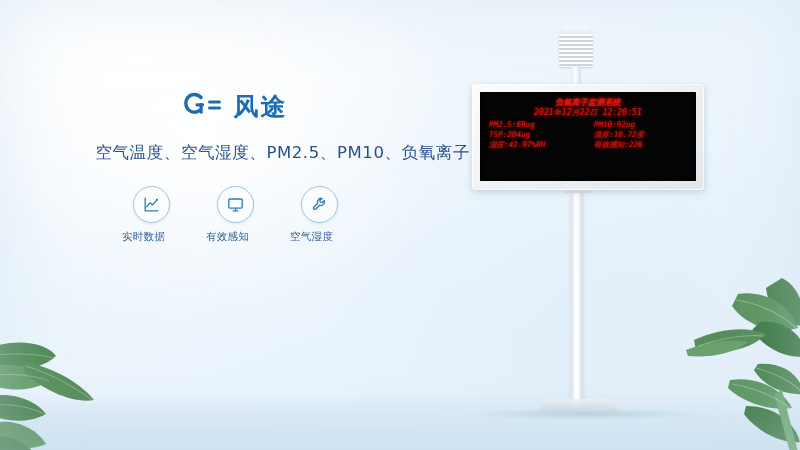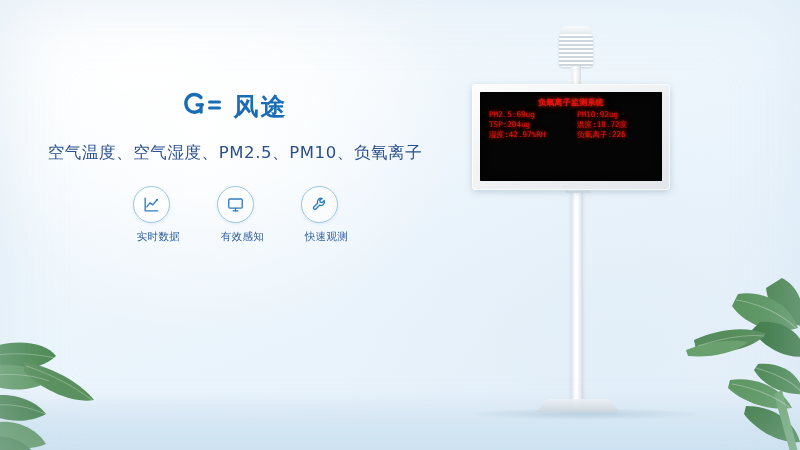--- a/index.html
+++ b/index.html
@@ -37,27 +37,28 @@
     margin-top:8px;font-size:47px;font-weight:bold;line-height:1.05;
     letter-spacing:2px;color:#1463ad;
     font-family:"DejaVu Sans",sans-serif;
     -webkit-text-stroke:1.5px rgba(255,255,255,.92);
     paint-order:stroke fill;
     text-shadow:0 2px 3px rgba(255,255,255,.9), 0 3px 7px rgba(20,99,173,.18);
   }
   .subtitle{
     margin-top:16px;font-size:16.5px;color:#2a4f8f;letter-spacing:.6px;
     font-family:"DejaVu Sans",sans-serif;
+    text-align:right;
   }
 
   
   .features{
     display:flex;justify-content:center;gap:26px;margin-top:22px;
   }
-  .feature{width:58px;text-align:right;}
+  .feature{width:58px;text-align:left;}
   .f-circle{
     width:35px;height:35px;margin:0 auto;border-radius:50%;
     border:1.6px solid #9cc6e4;background:rgba(255,255,255,.55);
     display:flex;align-items:center;justify-content:center;
     box-shadow:0 1px 3px rgba(90,150,200,.18);
   }
   .f-circle svg{display:block;}
   .f-label{
     margin-top:7px;font-size:10.5px;color:#2f5f9c;letter-spacing:.3px;
     font-family:"DejaVu Sans",sans-serif;white-space:nowrap;
@@ -101,24 +102,25 @@
     position:absolute;left:470px;top:408px;width:230px;height:12px;border-radius:50%;
     background:radial-gradient(ellipse at center, rgba(175,198,216,.75) 0%, rgba(175,198,216,0) 72%);
   }
   .arm{
     position:absolute;left:565px;top:186px;width:26px;height:7px;
     background:linear-gradient(180deg,#ffffff,#d8e0e6);
   }
 
   
   .screen-frame{
-    position:absolute;left:472px;top:84px;width:198px;height:106px;
+    position:absolute;left:472px;top:84px;width:232px;height:106px;
     background:linear-gradient(150deg,#fdfdfd 0%,#f0f2f4 45%,#e2e6ea 100%);
     border-radius:4px;
     box-shadow:0 2px 7px rgba(110,140,165,.35), inset 0 0 0 1px rgba(255,255,255,.8);
+    font-style:italic;
   }
   .screen{
     position:absolute;left:8px;top:8px;right:8px;bottom:9px;
     background:#050505;border-radius:1px;
     box-shadow:inset 0 0 10px rgba(0,0,0,.9);
     overflow:hidden;
     padding:6px 9px 0 9px;
     box-sizing:border-box;
   }
   .led{
@@ -192,21 +194,21 @@
         </div>
         <div class="f-label">有效感知</div>
       </div>
 
       <div class="feature">
         <div class="f-circle">
           <svg width="19" height="19" viewBox="0 0 24 24" fill="none" stroke="#2f7cbf" stroke-width="1.7" stroke-linecap="round" stroke-linejoin="round">
             <path d="M15.5 4.5a4.6 4.6 0 0 0-5.9 5.9L4.6 15.4a1.8 1.8 0 0 0 2.5 2.5l5-5a4.6 4.6 0 0 0 5.9-5.9l-2.6 2.6-2.4-.6-.6-2.4z"></path>
           </svg>
         </div>
-        <div class="f-label">快速观测</div>
+        <div class="f-label">空气湿度</div>
       </div>
 
     </div>
   </div>
 
   <div class="device">
 
     <div class="sensor">
       <div class="sensor-cap"></div>
       <div class="sensor-body"></div>
@@ -214,27 +216,28 @@
     </div>
 
     <div class="pole"></div>
     <div class="arm"></div>
     <div class="base-shadow"></div>
     <div class="base-plate"></div>
 
     <div class="screen-frame">
       <div class="screen">
         <div class="led led-title">负氧离子监测系统</div>
+        <div class="led led-date">2021年12月22日 12:20:51</div>
         <div class="led-grid">
           <div class="led led-cell">PM2.5:69ug</div>
           <div class="led led-cell">PM10:92ug</div>
           <div class="led led-cell">TSP:204ug</div>
           <div class="led led-cell">温度:10.72度</div>
           <div class="led led-cell">湿度:42.97%RH</div>
-          <div class="led led-cell">负氧离子:226</div>
+          <div class="led led-cell">有效感知:226</div>
         </div>
       </div>
     </div>
   </div>
 
   <div class="leaf" style="left:-6px;top:318px;">
     <svg class="leafsvg" width="130" height="135" viewBox="0 0 130 135" xmlns="http://www.w3.org/2000/svg">
       <g fill="#5f9463">
         <path d="M-5 30 C 22 20, 52 24, 62 38 C 48 52, 16 56, -5 46 Z" fill="#4f8a55"></path>
         <path d="M-5 48 C 20 44, 46 50, 56 62 C 40 74, 12 74, -5 66 Z" fill="#639b68"></path>

